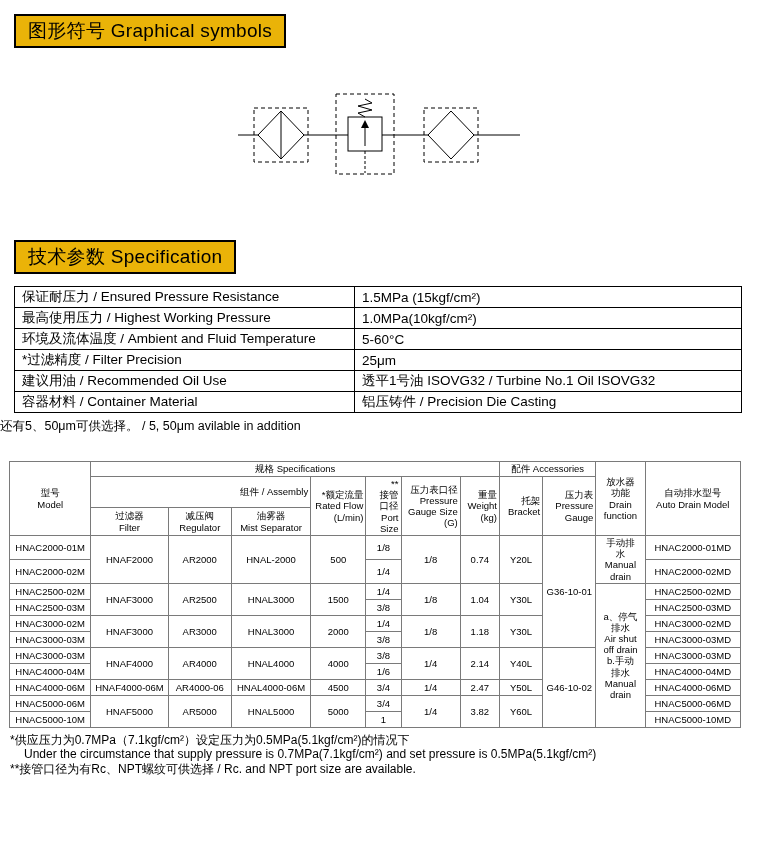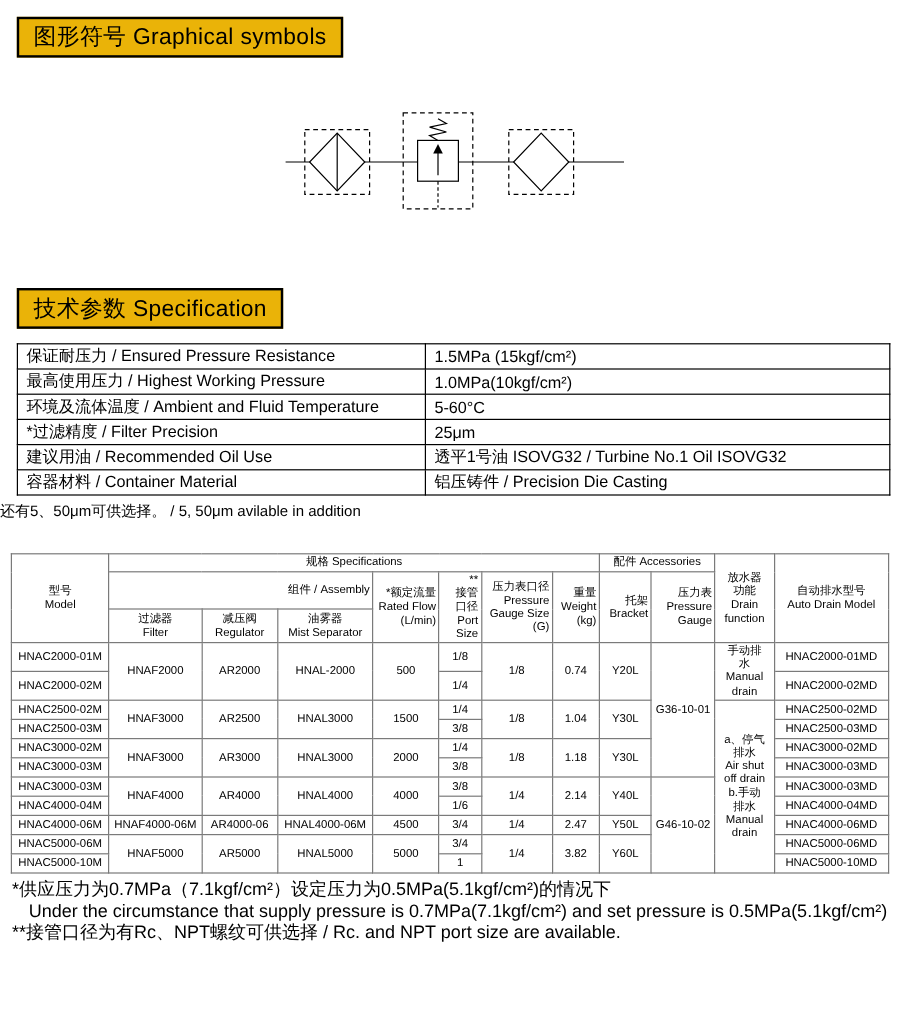--- a/index.html
+++ b/index.html
@@ -28,21 +28,21 @@
     margin:26px 0 0 9px; font-size:9.5px; text-align:center;
   }
   .model-table th, .model-table td {
     border:1px solid #7a7a7a; padding:1px 2px; font-weight:normal;
     white-space:pre-line; vertical-align:middle; background:#fff;
     overflow:hidden; line-height:1.18;
   }
   .model-table thead tr.hr1 th { height:15px; }
   .model-table thead tr.hr2 th { height:31px;text-align:right; }
   .model-table tbody td { height:16px; }
-  .footnotes { margin:5px 0 0 10px; font-size:15px; line-height:1.22; }
+  .footnotes { margin:5px 0 0 10px; font-size:12px; line-height:1.22; }
   .footnotes .indent { padding-left:14px; }
 </style>
 </head>
 <body>
 
 <div class="page">
 
   <div class="title-box" id="title1">图形符号 Graphical symbols</div>
 
   <div class="diagram">

